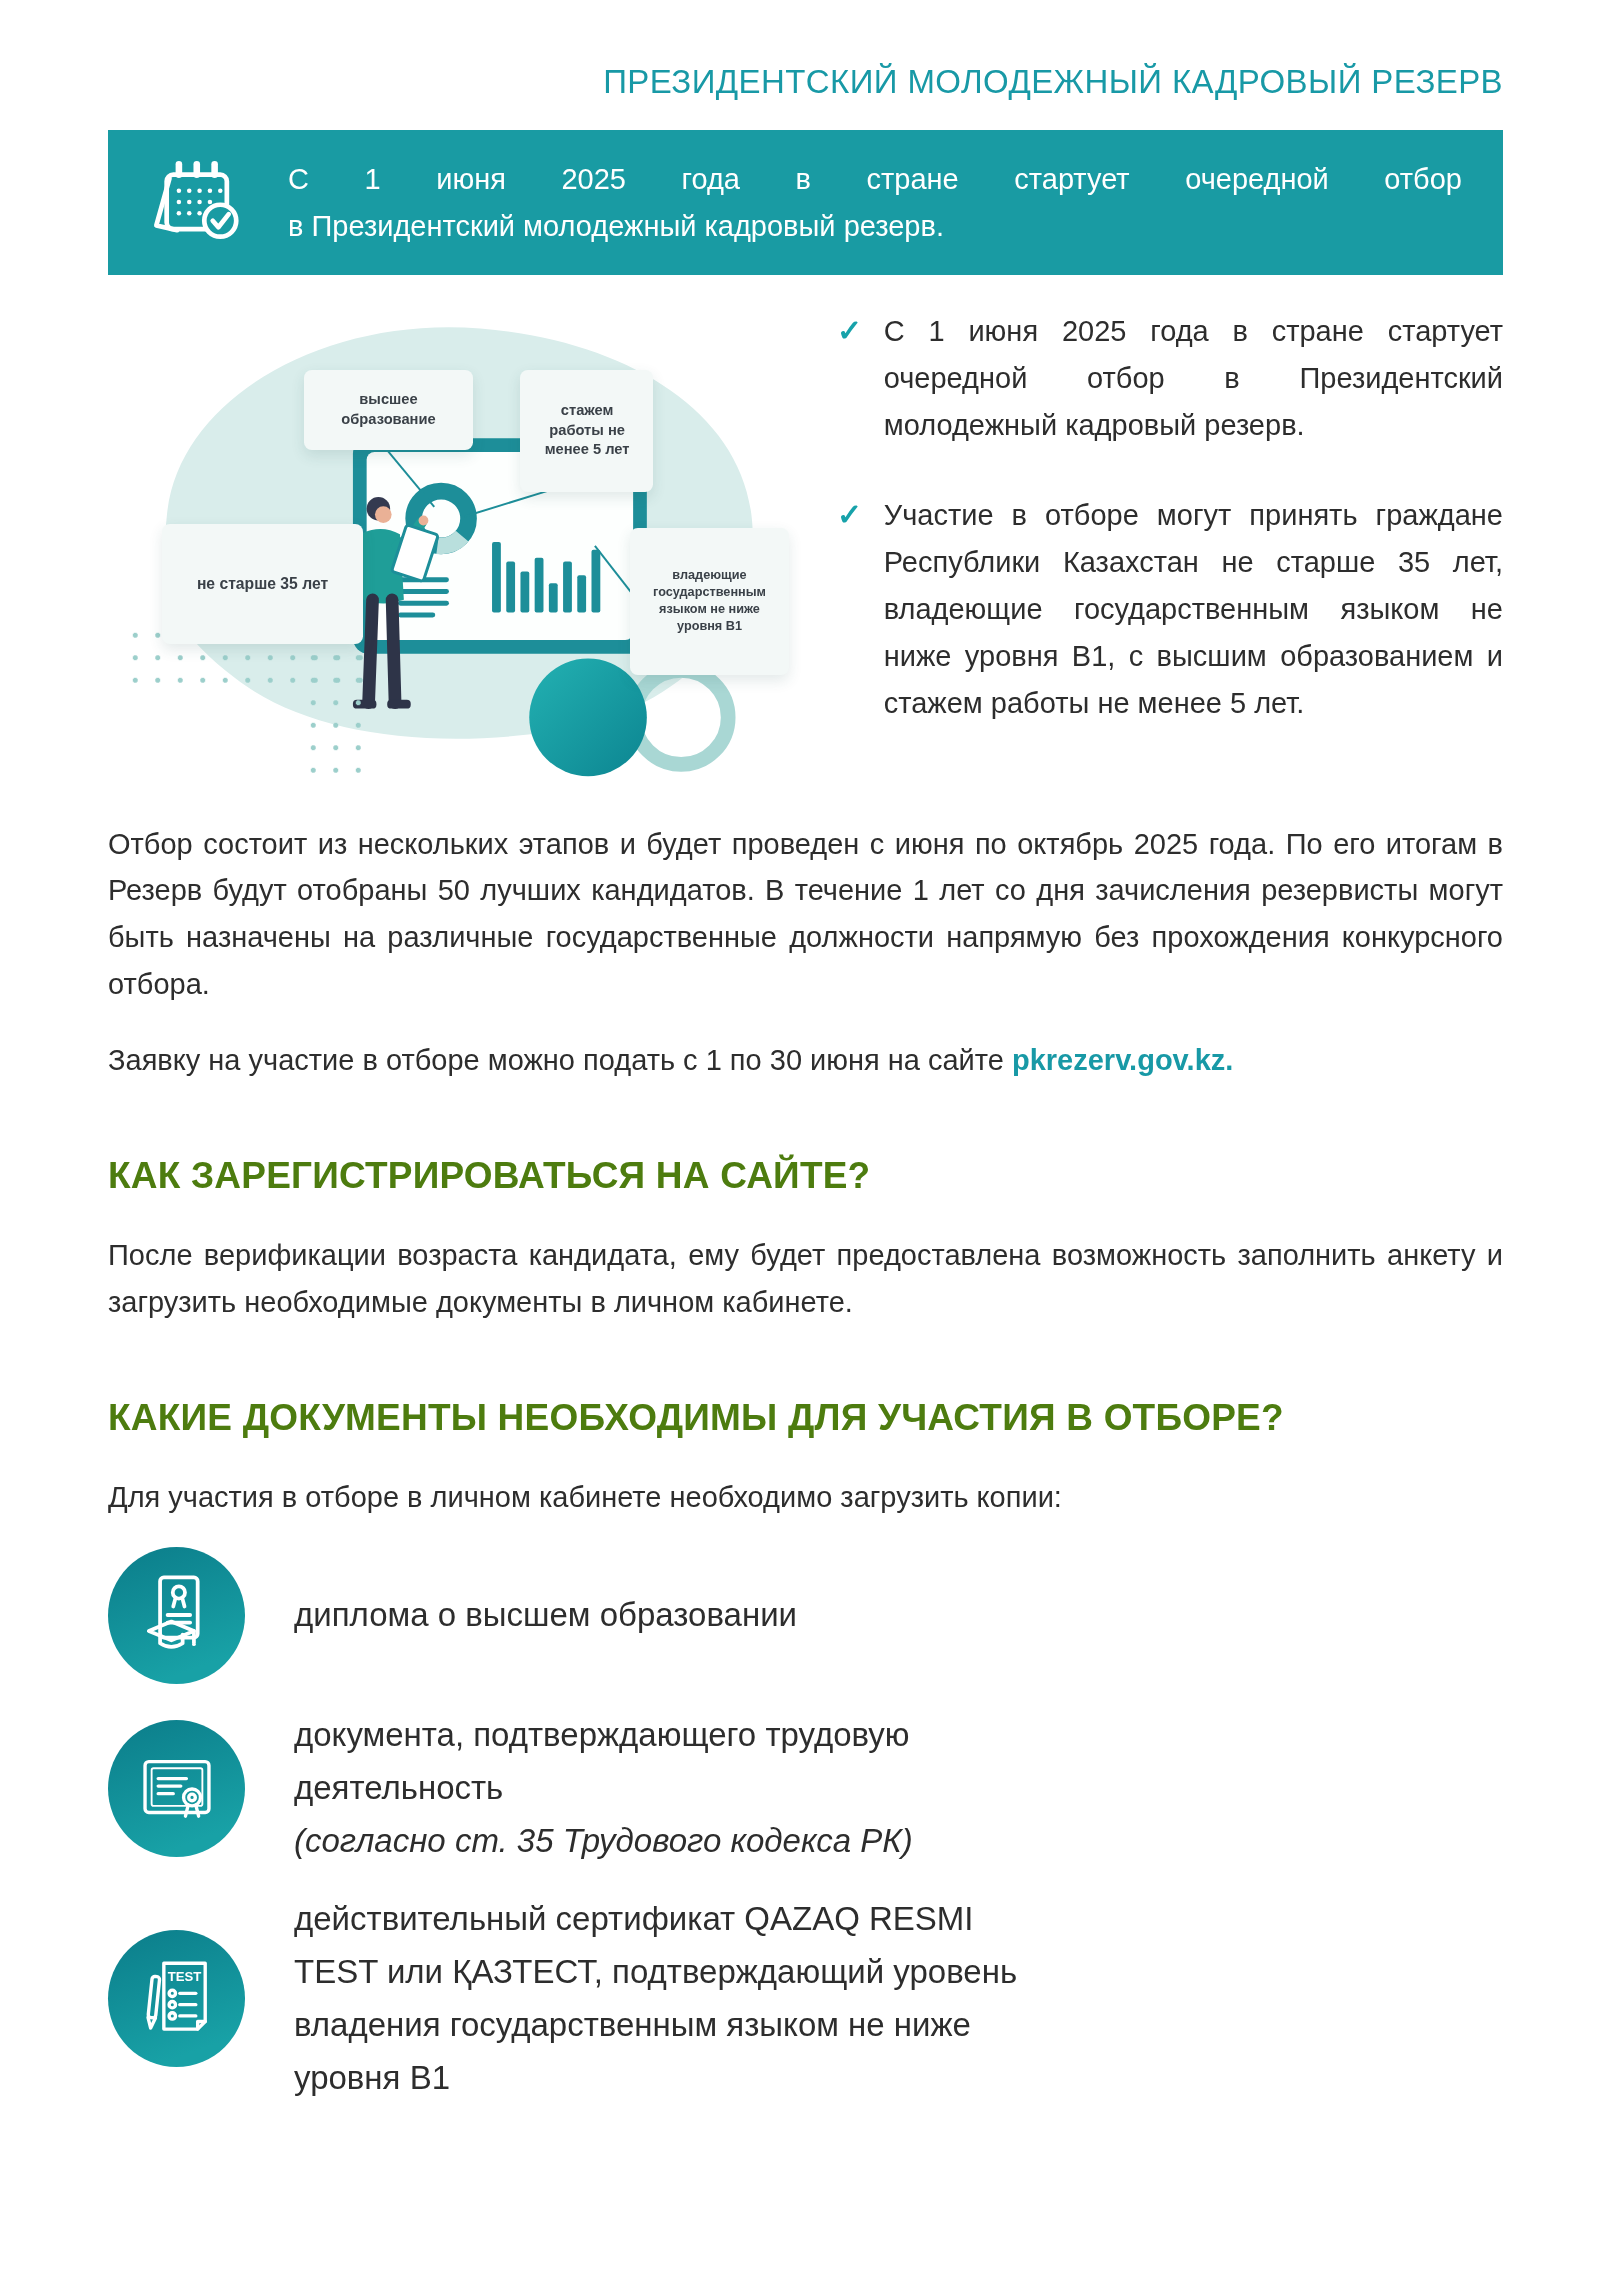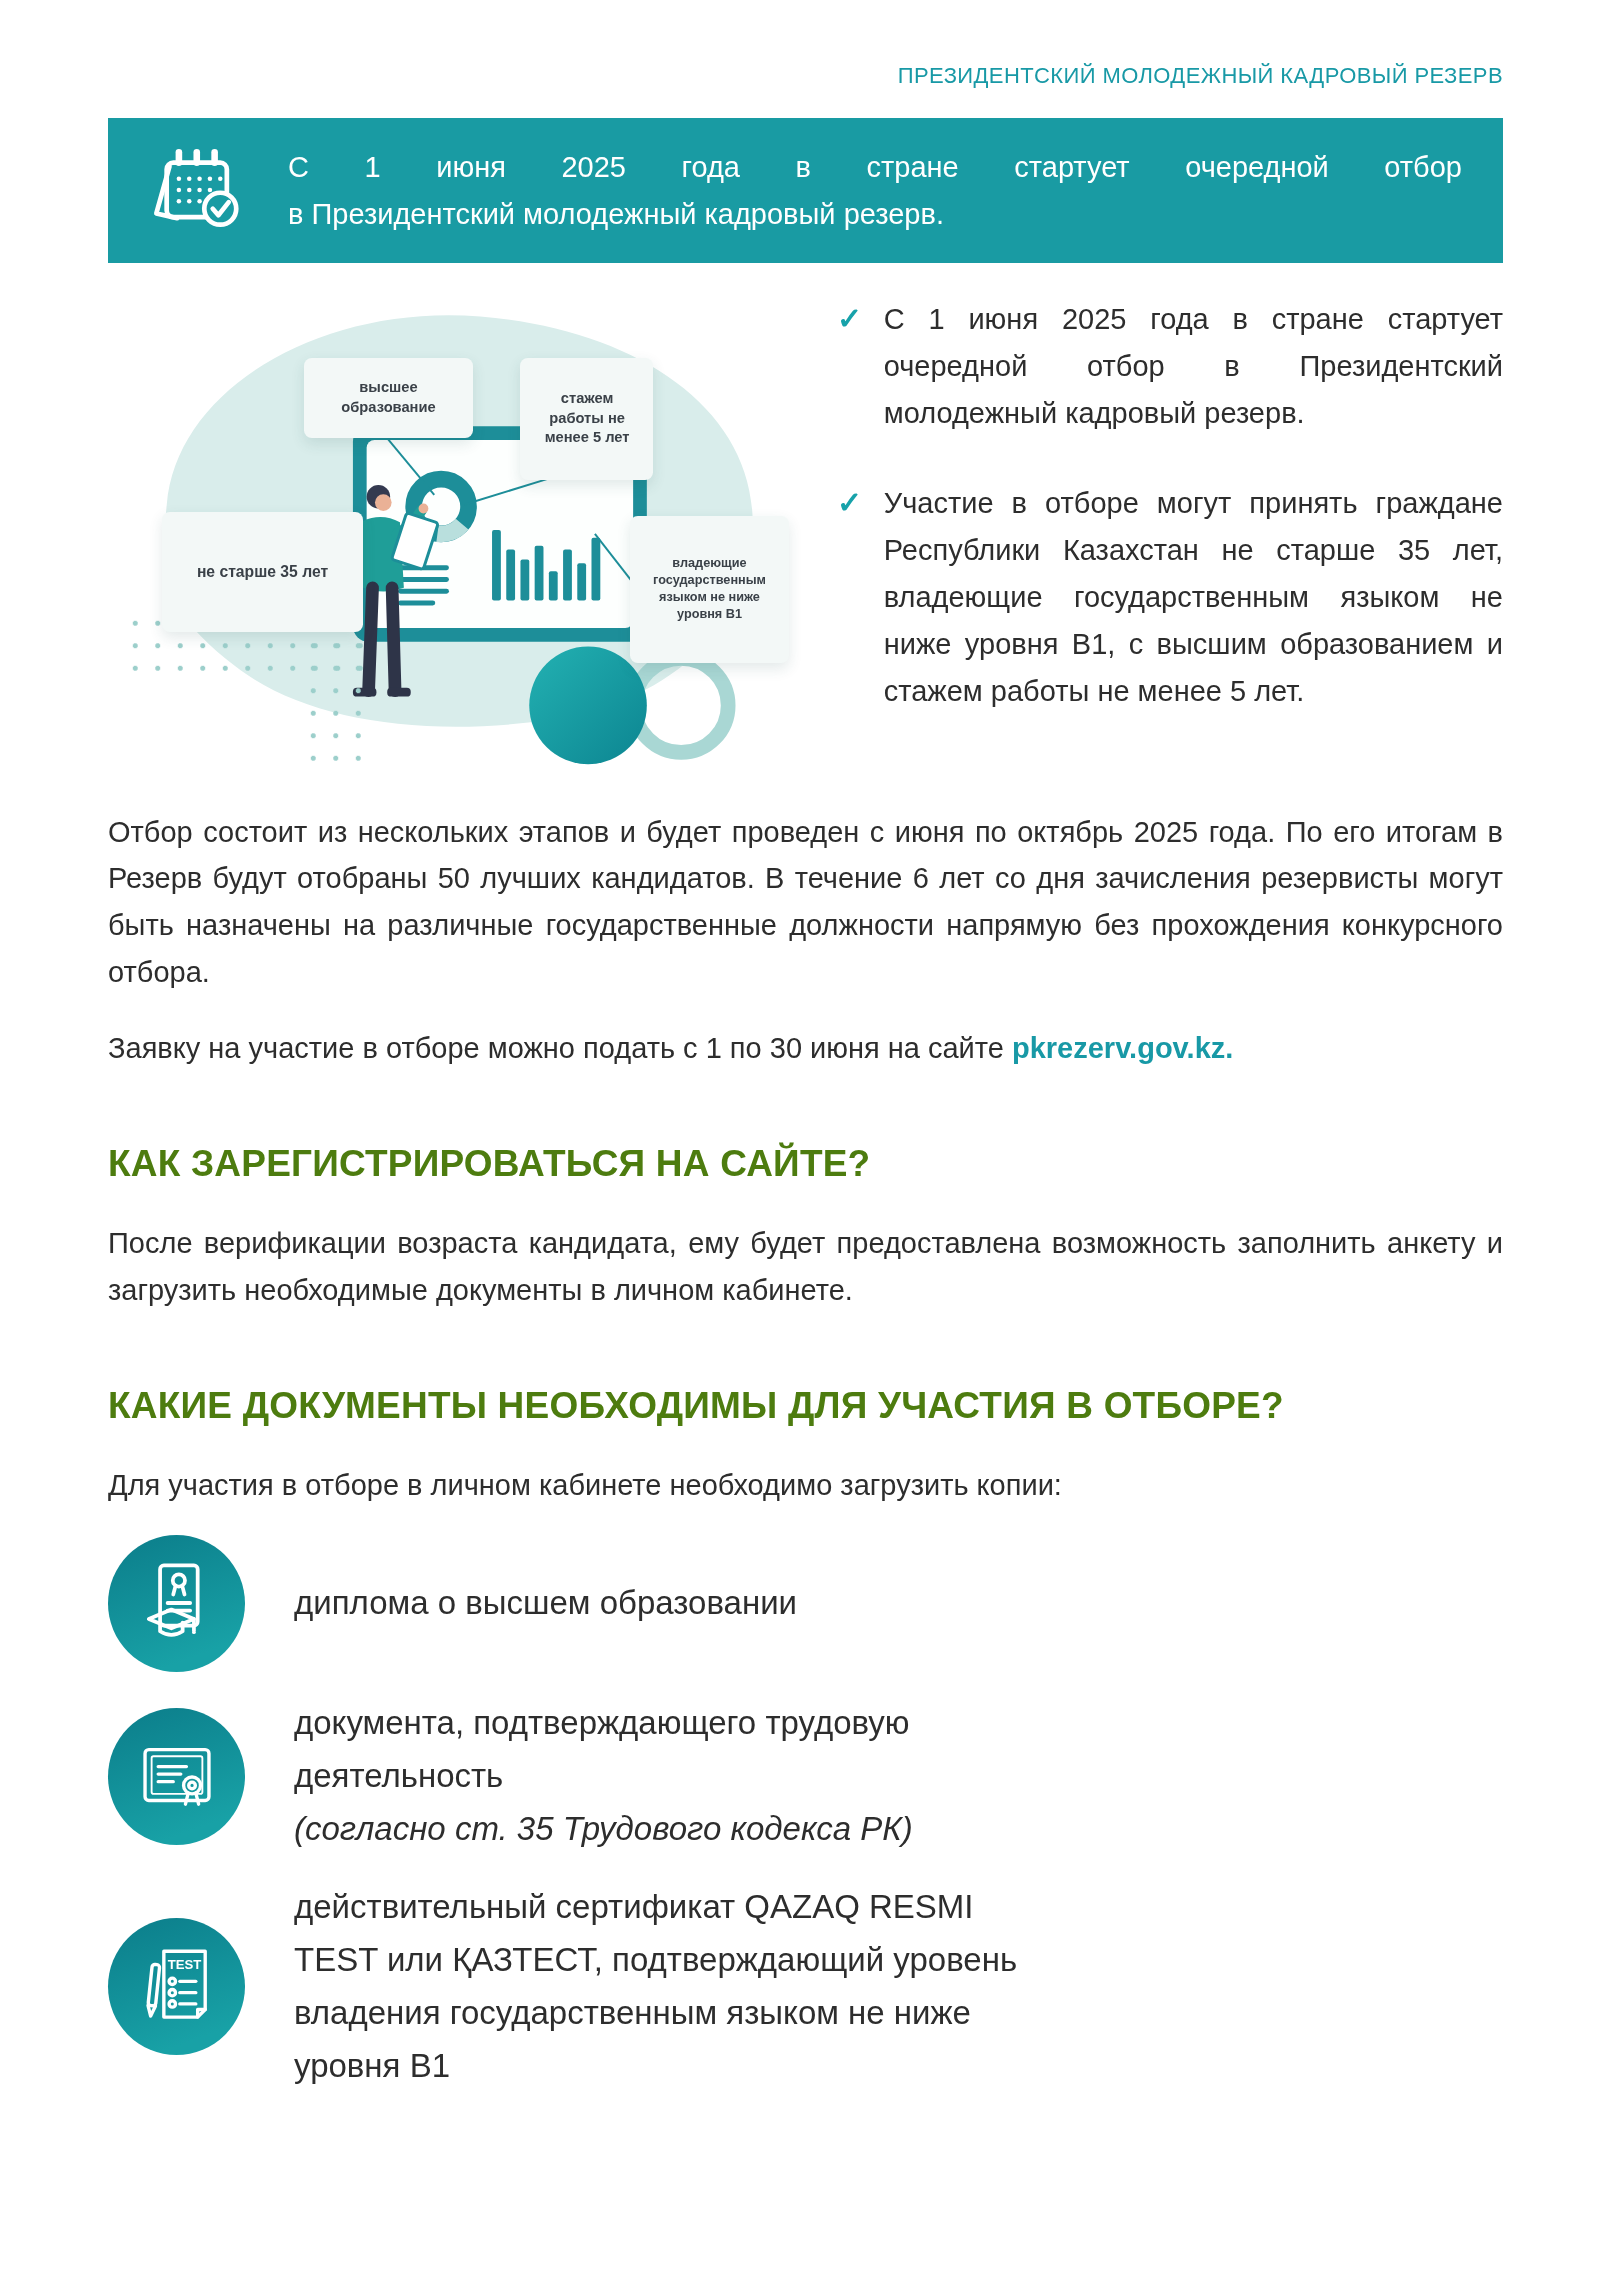--- a/index.html
+++ b/index.html
@@ -2,21 +2,21 @@
 <html><head>
 <meta charset="utf-8">
 <style>
   html,body{margin:0;padding:0;background:#ffffff;}
   .page{position:relative;width:1621px;height:2293px;background:#fff;overflow:hidden;
         font-family:"Liberation Sans",sans-serif;color:#2d2d2d;}
   .content{padding:0 118px 0 108px;}
 
   
   .title{margin:0;padding-top:63px;text-align:right;font-weight:400;
-         font-size:22px;color:#1899a6;letter-spacing:0.4px;}
+         font-size:33px;color:#1899a6;letter-spacing:0.4px;}
 
   
   .banner{margin-top:29px;background:#199ba3;display:flex;align-items:center;
           gap:43px;padding:23.5px 41px 23.5px 33px;color:#fff;}
   .banner-icon{flex:none;}
   .banner-text{flex:1;font-size:29px;line-height:1.6;}
   .banner-line1{display:block;text-align:justify;text-align-last:justify;}
   .banner-line1 b{font-weight:400;}
   .banner-line2{display:block;}
 
@@ -175,21 +175,21 @@
           <span class="check">✓</span>
           <div class="btext">С 1 июня 2025 года в стране стартует очередной отбор в Президентский молодежный кадровый резерв.</div>
         </div>
         <div class="bullet">
           <span class="check">✓</span>
           <div class="btext">Участие в отборе могут принять граждане Республики Казахстан не старше 35 лет, владеющие государственным языком не ниже уровня В1, с высшим образованием и стажем работы не менее 5 лет.</div>
         </div>
       </div>
     </div>
 
-    <p class="para">Отбор состоит из нескольких этапов и будет проведен с июня по октябрь 2025 года. По его итогам в Резерв будут отобраны 50 лучших кандидатов. В течение 6 лет со дня зачисления резервисты могут быть назначены на различные государственные должности напрямую без прохождения конкурсного отбора.</p>
+    <p class="para">Отбор состоит из нескольких этапов и будет проведен с июня по октябрь 2025 года. По его итогам в Резерв будут отобраны 50 лучших кандидатов. В течение 1 лет со дня зачисления резервисты могут быть назначены на различные государственные должности напрямую без прохождения конкурсного отбора.</p>
 
     <p class="apply"><span>Заявку на участие в отборе можно подать с 1 по 30 июня на сайте </span><a href="#">pkrezerv.gov.kz.</a></p>
 
     <h2 class="section">КАК ЗАРЕГИСТРИРОВАТЬСЯ НА САЙТЕ?</h2>
     <p class="para">После верификации возраста кандидата, ему будет предоставлена возможность заполнить анкету и загрузить необходимые документы в личном кабинете.</p>
 
     <h2 class="section">КАКИЕ ДОКУМЕНТЫ НЕОБХОДИМЫ ДЛЯ УЧАСТИЯ В ОТБОРЕ?</h2>
     <p class="para">Для участия в отборе в личном кабинете необходимо загрузить копии:</p>
 
     <div class="doc-list">

